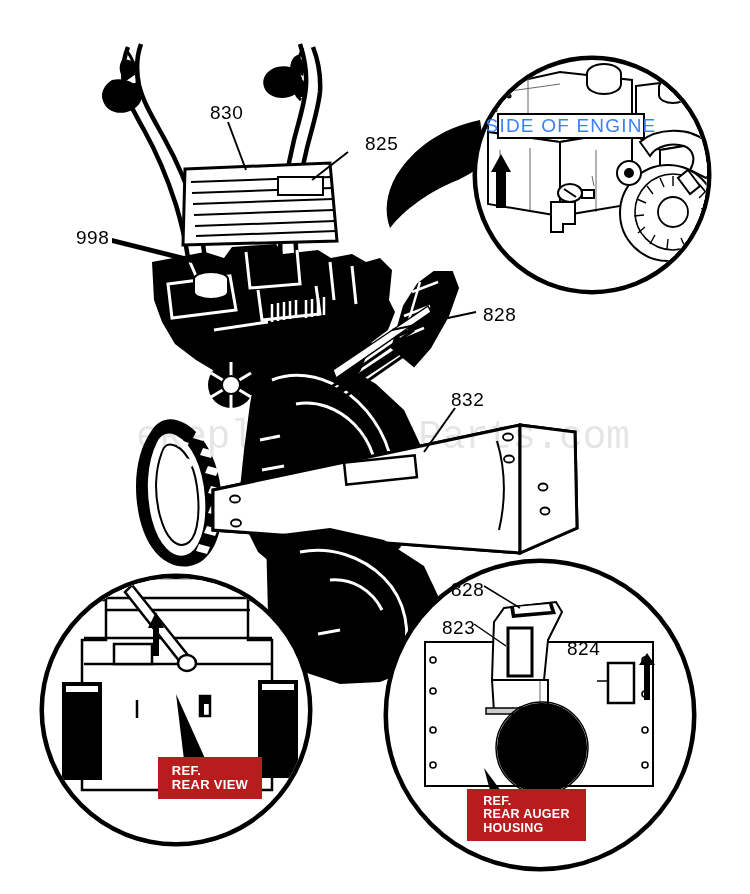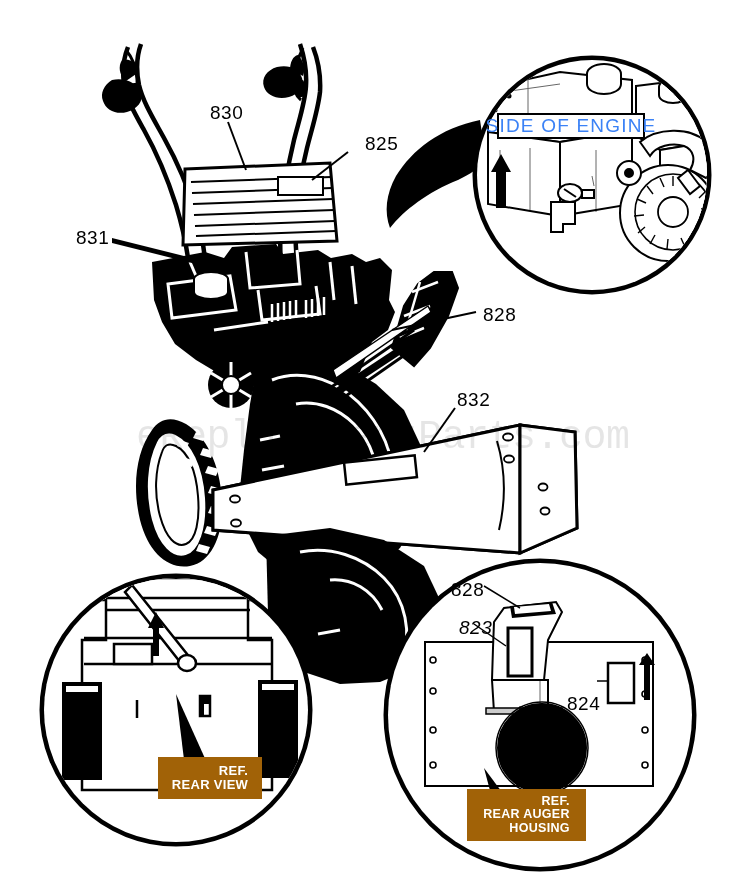--- a/index.html
+++ b/index.html
@@ -30,25 +30,25 @@
     font-family: "Liberation Sans", sans-serif;
     font-size: 19px;
     font-weight: 400;
     color: #000000;
     letter-spacing: 0.5px;
     white-space: nowrap;
     line-height: 1;
   }
   .ref-box {
     position: absolute;
-    background: #a16207;
+    background: #b91c1c;
     color: #ffffff;
     font-family: "Liberation Sans", sans-serif;
     font-weight: bold;
-    text-align: right;
+    text-align: left;
     line-height: 1.08;
     letter-spacing: 0.3px;
     white-space: pre-line;
     display: flex;
     align-items: center;
     justify-content: center;
     padding: 2px 6px;
     box-sizing: border-box;
   }
   .side-engine-box {
@@ -465,27 +465,27 @@
       <g stroke="#000" stroke-width="1.5" fill="none">
         <path d="M484 586 L520 608"></path>
         <path d="M474 624 L506 646"></path>
         <path d="M597 681 L607 681"></path>
       </g>
     </g>
   </svg>
 
   <div class="callout-num" style="left:210px; top:103px;">830</div>
   <div class="callout-num" style="left:365px; top:134px;">825</div>
-  <div class="callout-num" style="left:76px; top:228px;">831</div>
+  <div class="callout-num" style="left:76px; top:228px;">998</div>
   <div class="callout-num" style="left:483px; top:305px;">828</div>
-  <div class="callout-num" style="left:451px; top:390px;margin-left:6px;">832</div>
+  <div class="callout-num" style="left:451px; top:390px;">832</div>
 
   <div class="callout-num" style="left:451px; top:580px;">828</div>
-  <div class="callout-num" style="left:459px; top:618px;font-style:italic;">823</div>
-  <div class="callout-num" style="left:567px; top:694px;">824</div>
+  <div class="callout-num" style="left:442px; top:618px;">823</div>
+  <div class="callout-num" style="left:567px; top:639px;">824</div>
 
   <div class="side-engine-box" style="left:497px; top:113px; width:148px; height:26px;">SIDE OF ENGINE</div>
 
   <div class="ref-box" style="left:158px; top:757px; width:104px; height:42px; font-size:13px;">REF.
 REAR VIEW</div>
 
   <div class="ref-box" style="left:467px; top:789px; width:119px; height:52px; font-size:12.5px;">REF.
 REAR AUGER
 HOUSING</div>
 

